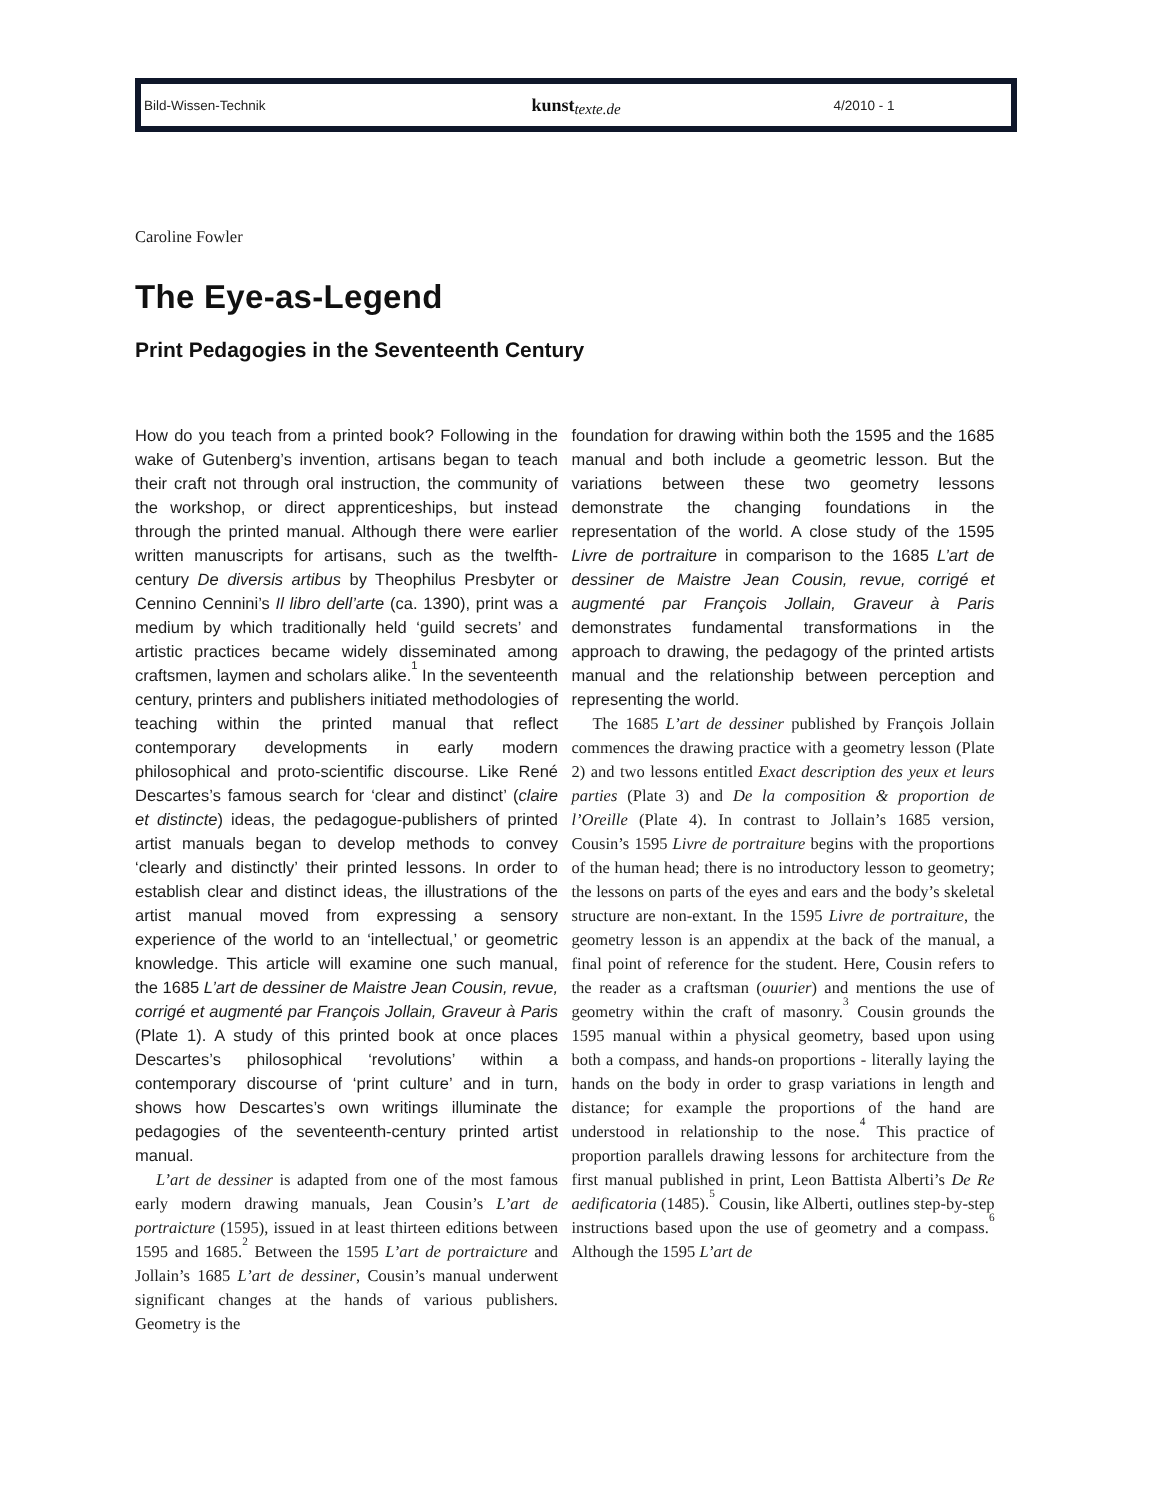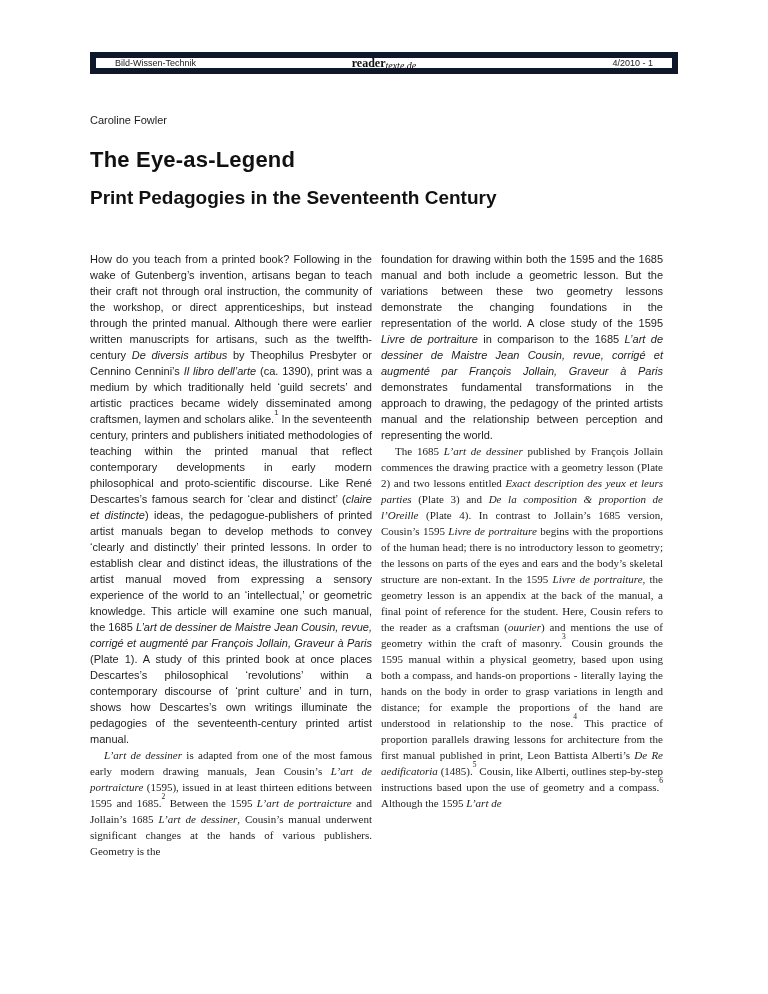--- a/index.html
+++ b/index.html
@@ -11,59 +11,60 @@
     color:#1c1c1c;
     overflow:hidden;
   }
   .page {
     position:absolute;
     left:90px; top:0;
     width:588px;
   }
   .header-box {
     margin-top:52px;
-    height:22px;
-    border:6px solid #0f172a;
+    height:36px;
+    border:4px solid #0f172a;
     display:flex;
     align-items:center;
-    padding:0 19px;
+    padding:0 2px;
     font-size:9px;
     color:#222;
   }
   .header-left  { flex:1; text-align:left; }
   .header-center{ flex:1; text-align:center; white-space:nowrap; }
-  .header-right { flex:1; text-align:right; }
+  .header-right { flex:1; text-align:center; }
   .logo-main {
     font-family:"Liberation Serif", serif;
     font-weight:700;
     font-size:12px;
     color:#111;
   }
   .logo-sub {
     font-family:"Liberation Serif", serif;
     font-style:italic;
     font-size:10px;
     position:relative;
     top:2px;
     color:#111;
   }
   .author {
-    margin-top:40px;
+    margin-top:64px;
     font-size:11px;
+    font-family:Liberation Serif, serif;
   }
   .title {
     margin-top:21px;
     font-size:22px;
     font-weight:bold;
     letter-spacing:0.2px;
     color:#111;
   }
   .subtitle {
     margin-top:14px;
-    font-size:19px;
+    font-size:14px;
     font-weight:bold;
     color:#111;
   }
   .columns {
     margin-top:42px;
     display:flex;
     gap:9px;
   }
   .column { width:282px; }
   .para {
@@ -81,21 +82,21 @@
     top:-3.5px;
   }
 </style>
 </head>
 <body>
 
 <div class="page">
 
   <div class="header-box">
     <span class="header-left">Bild-Wissen-Technik</span>
-    <span class="header-center"><span class="logo-main">reader</span><span class="logo-sub">texte.de</span></span>
+    <span class="header-center"><span class="logo-main">kunst</span><span class="logo-sub">texte.de</span></span>
     <span class="header-right">4/2010 - 1</span>
   </div>
 
   <div class="author">Caroline Fowler</div>
 
   <h1 class="title">The Eye-as-Legend</h1>
 
   <h2 class="subtitle">Print Pedagogies in the Seventeenth Century</h2>
 
   <div class="columns">

